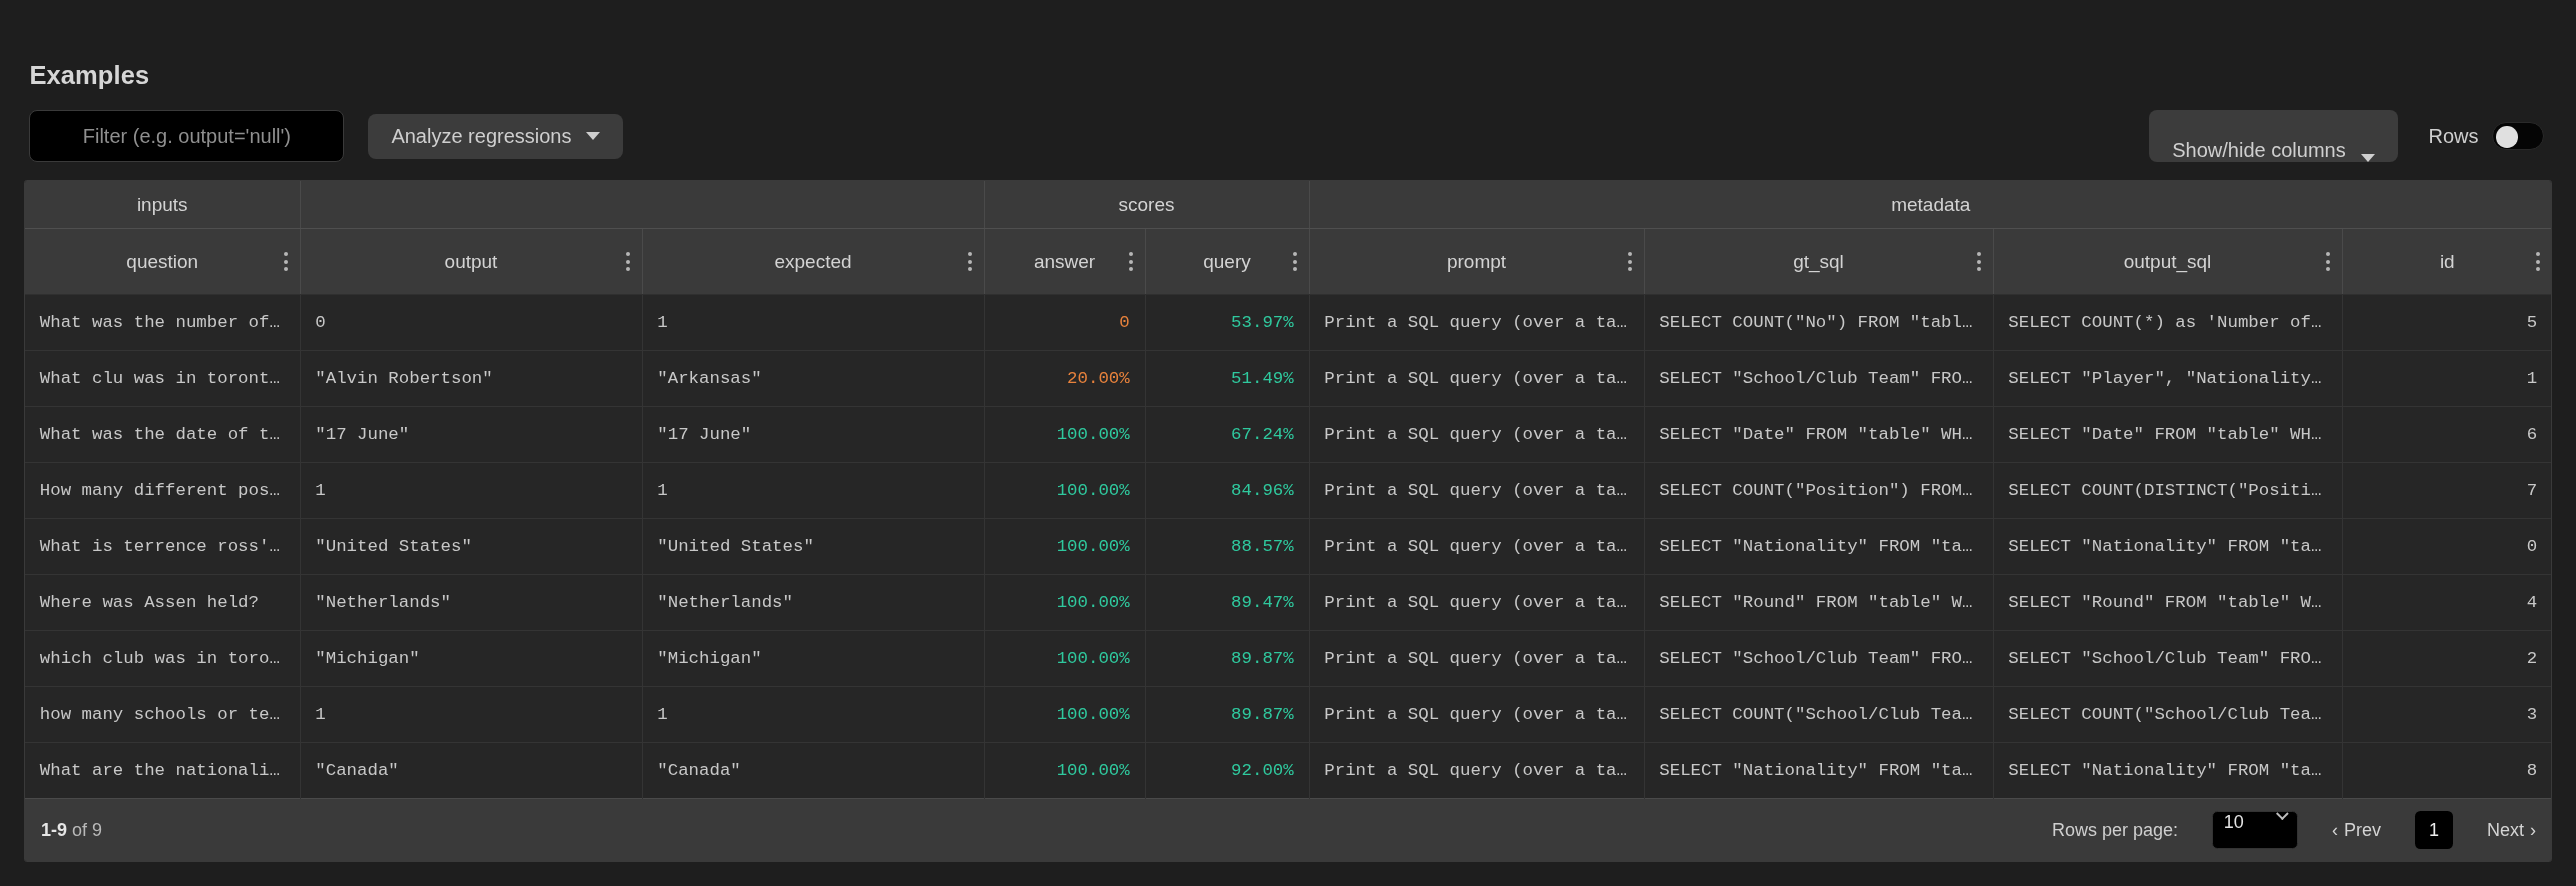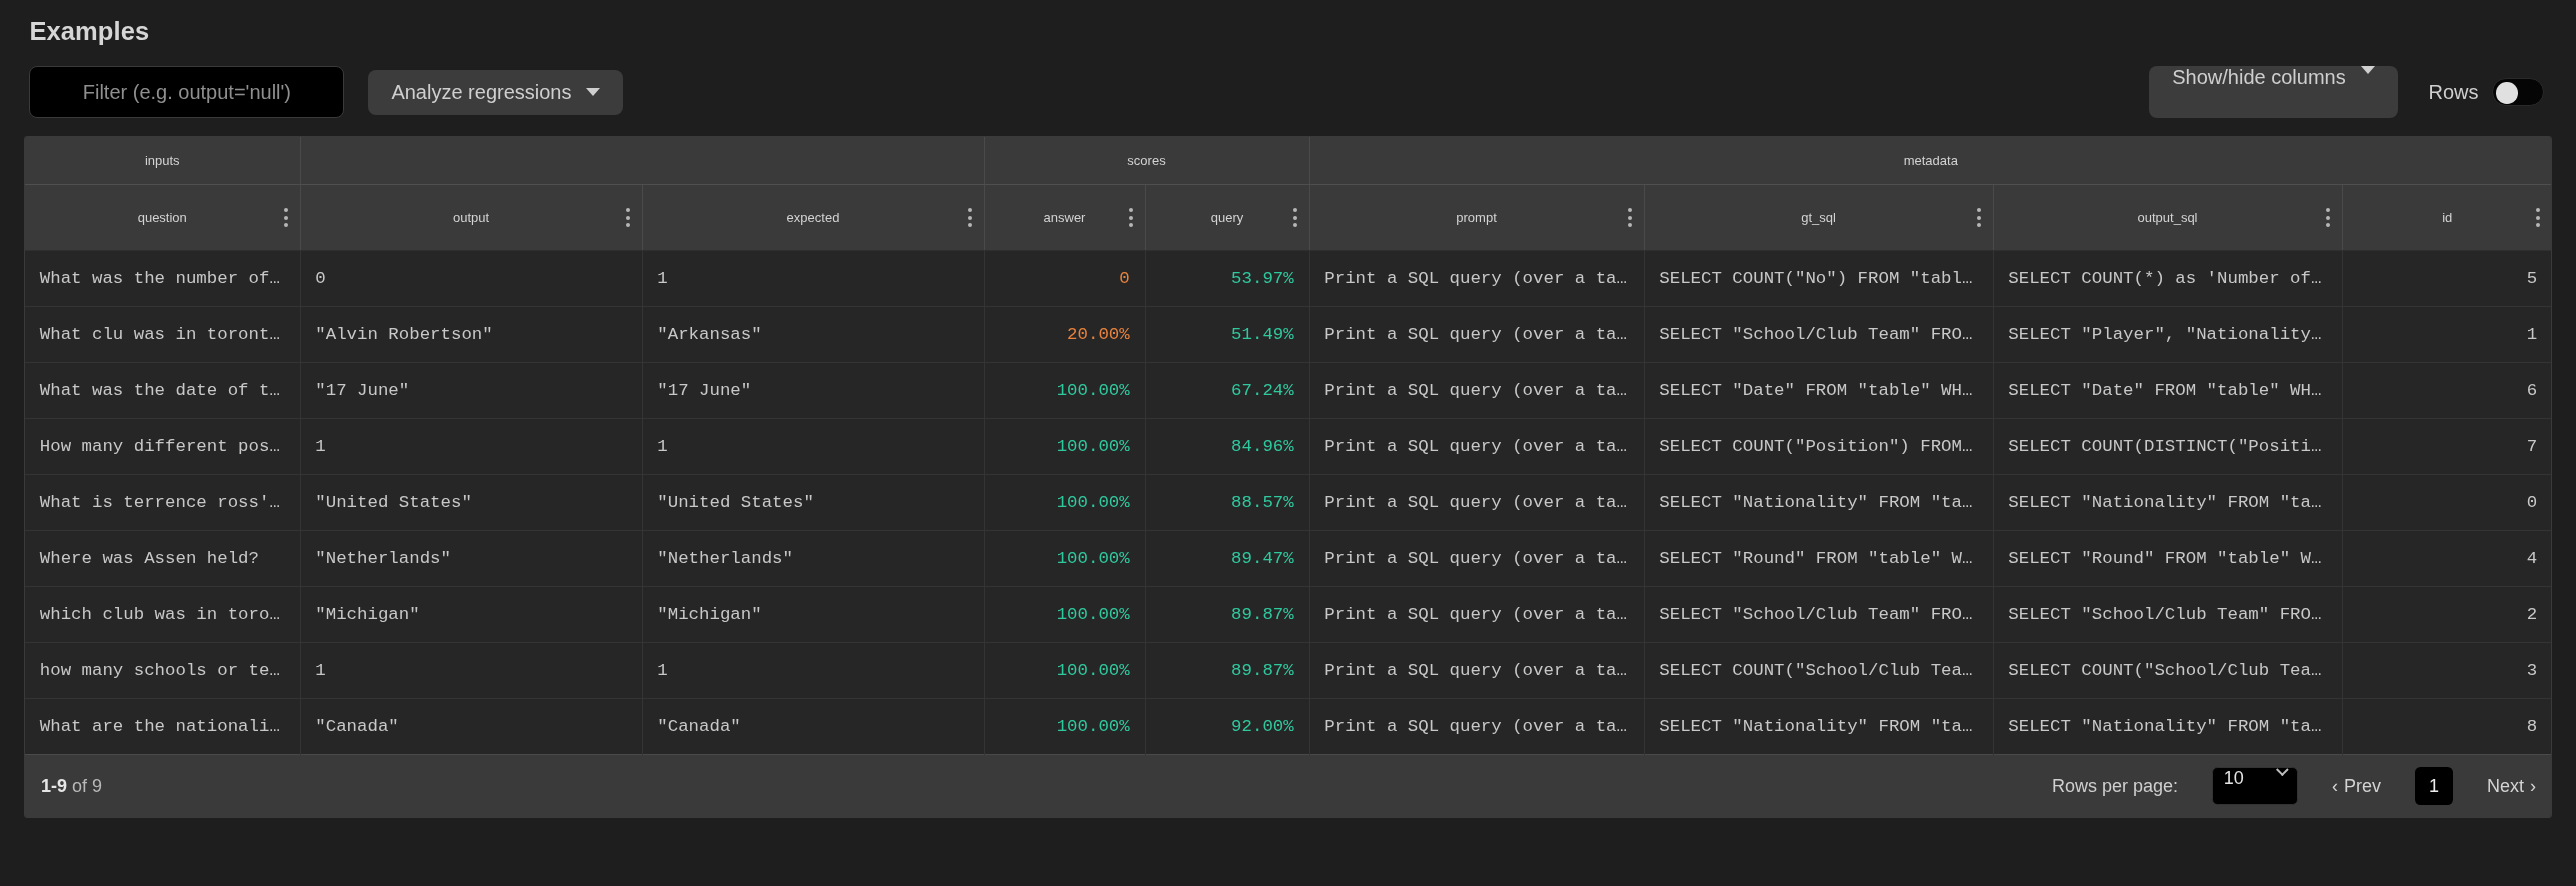--- a/index.html
+++ b/index.html
@@ -12,20 +12,21 @@
   }
   .page { width: 2576px; height: 886px; padding: 0 24px; position: relative; }
 
   
   .page-title {
     font-size: 25.5px;
     font-weight: bold;
     color: #d6d6d6;
     letter-spacing: 0.1px;
     padding: 17.4px 0 0 5.4px;
+    margin-top: 44px;
   }
 
   
   .toolbar {
     display: flex;
     align-items: center;
     margin-top: 20px;
     padding: 0 5.4px;
     height: 52px;
   }
@@ -70,21 +71,21 @@
   .btn-columns {
     height: 52px;
     background: #3c3c3c;
     border: none;
     border-radius: 8px;
     color: #cfcfcf;
     font-size: 20px;
     font-family: "Liberation Sans", sans-serif;
     padding: 0 23px;
     display: flex;
-    align-items: flex-start;
+    align-items: flex-end;
     gap: 14.8px;
     cursor: pointer;
   }
   .diff-wrap { display: flex; align-items: center; gap: 13.4px; margin-left: 31px; margin-right: 2.7px; }
   .diff-label { color: #cfcfcf; font-size: 20px; }
   .toggle {
     width: 52px; height: 28px;
     background: #050505;
     border-radius: 14px;
     position: relative;
@@ -105,21 +106,21 @@
     border: 0.7px solid #3a3a3a;
     border-radius: 2.7px;
     overflow: hidden;
     background: #262626;
   }
   table { width: 100%; border-collapse: collapse; table-layout: fixed; }
 
   thead th {
     background: #3a3a3a;
     color: #d3d3d3;
-    font-size: 13px;
+    font-size: 19px;
     font-weight: normal;
     font-family: "Liberation Sans", sans-serif;
     border-right: 0.7px solid #4a4a4a;
     border-bottom: 0.7px solid #4f4f4f;
     height: 48px;
     text-align: center;
     vertical-align: middle;
     padding: 0;
   }
   thead tr.group-row th { height: 48px; }

